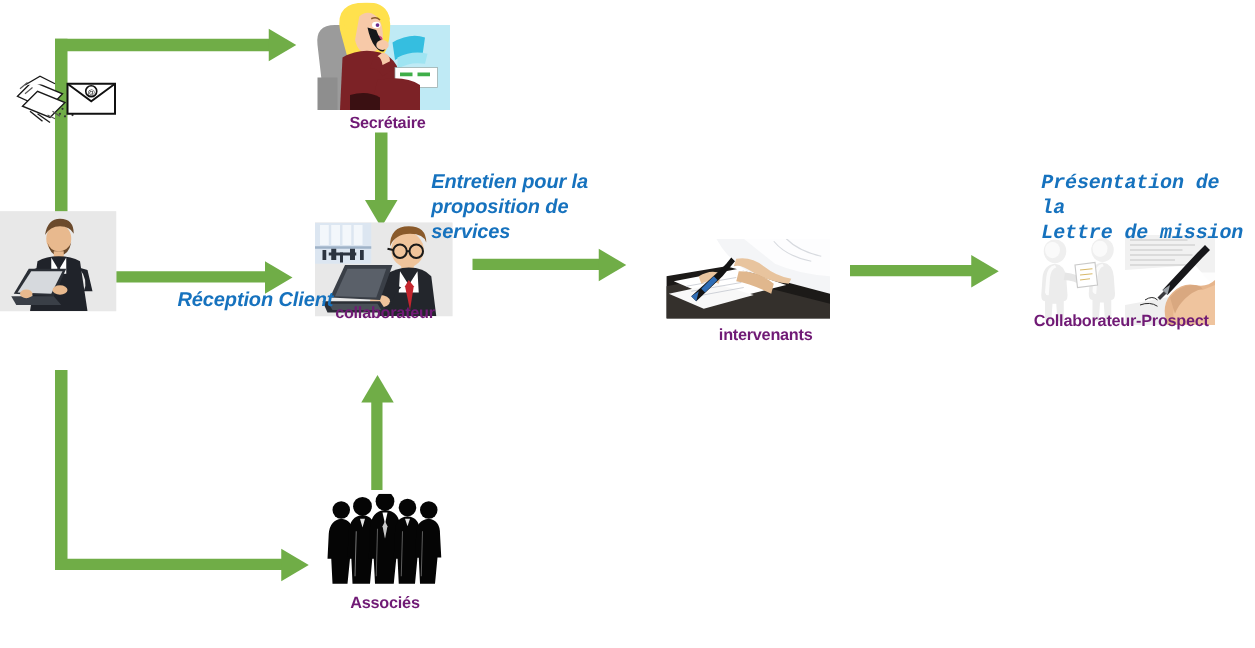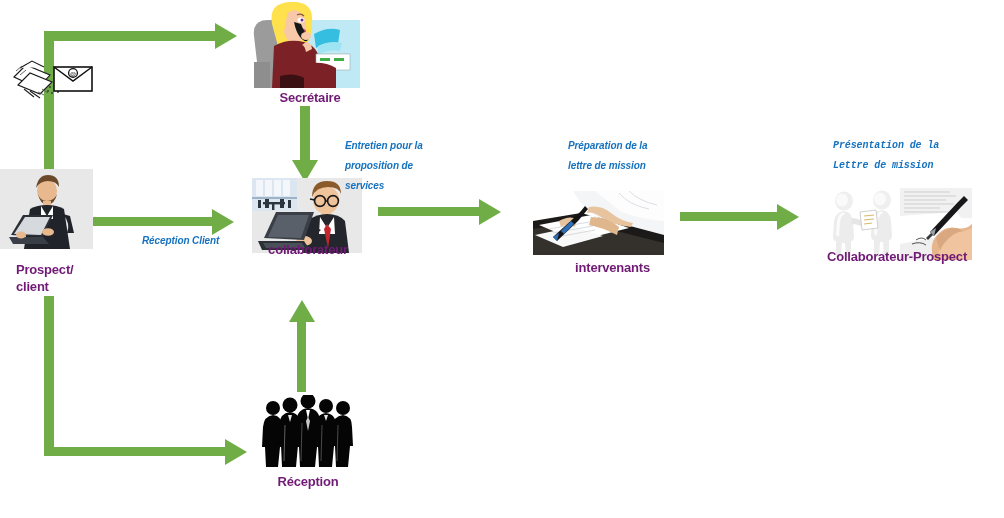--- a/index.html
+++ b/index.html
@@ -28,21 +28,21 @@
     color: #701a75;
     line-height: 17px;
     white-space: pre-line;
     letter-spacing: -0.2px;
   }
   .flow-label {
     position: absolute;
     font-family: "Liberation Sans", sans-serif;
     font-weight: bold;
     font-style: italic;
-    font-size: 10px;
+    font-size: 16px;
     color: #1672BE;
     line-height: 20px;
     white-space: pre-line;
     letter-spacing: -0.1px;
   }
 
   
   .gbar { position: absolute; background: #70AD47; }
   .garrow-r {
     position: absolute;
@@ -172,22 +172,20 @@
       <g transform="translate(9,44)">
         <path d="M2,22 L14,2 L44,2 L34,24 Z" fill="#2B2F36"></path>
         <path d="M5,21 L16,4 L41,4 L32,22 Z" fill="#D6D9DD"></path>
         <path d="M0,24 L34,24 L40,31 L4,31 Z" fill="#3A3F47"></path>
       </g>
 
       <ellipse cx="21" cy="66" rx="5" ry="3.5" fill="#E8B98E"></ellipse>
       <ellipse cx="48" cy="63" rx="6" ry="3.8" fill="#E8B98E"></ellipse>
     </svg>
   </div>
-  <div class="node-label" style="left:16px; top:261px; width:110px;">Prospect/
-client</div>
 
   <div class="pic" style="left:250px; top:2px; width:112px; height:88px;">
     <svg width="112" height="88" viewBox="0 0 112 88">
 
       <rect x="56" y="18" width="54" height="68" fill="#BFEAF5"></rect>
 
       <path d="M4,34 q-2,-16 14,-16 L34,18 L34,86 L10,86 Z" fill="#9B9B9B"></path>
       <rect x="4" y="60" width="16" height="26" fill="#8E8E8E"></rect>
 
       <path d="M22,22 q-4,-22 20,-22 q22,0 20,22 q-1,18 -8,22 L28,44 Z" fill="#FFE14D"></path>
@@ -303,21 +301,21 @@
       <path d="M50,22 L52,26 L50,36 L48,26 Z" fill="#C9C9C9"></path>
       <path d="M30,20 L32,27 L34,20 Z" fill="#E4E4E4"></path>
       <path d="M66,20 L68,26 L70,20 Z" fill="#E4E4E4"></path>
 
       <path d="M27,30 L26,66" stroke="#FFFFFF" stroke-width="0.8" fill="none" opacity="0.45"></path>
       <path d="M44,28 L43,66" stroke="#FFFFFF" stroke-width="0.8" fill="none" opacity="0.35"></path>
       <path d="M64,30 L63,66" stroke="#FFFFFF" stroke-width="0.8" fill="none" opacity="0.35"></path>
       <path d="M80,30 L79,66" stroke="#FFFFFF" stroke-width="0.8" fill="none" opacity="0.35"></path>
     </svg>
   </div>
-  <div class="node-label" style="left:252px; top:473px; width:112px; text-align:center;">Réception</div>
+  <div class="node-label" style="left:252px; top:473px; width:112px; text-align:center;">Associés</div>
 
   <div class="pic" style="left:533px; top:191px; width:131px; height:64px;">
     <svg width="131" height="64" viewBox="0 0 131 64">
       <rect width="131" height="64" fill="#FFFFFF"></rect>
 
       <path d="M40,0 L131,0 L131,44 q-30,-4 -54,-12 Q52,22 40,0 Z" fill="#F4F5F7"></path>
       <path d="M62,0 L131,0 L131,30 q-26,-2 -44,-10 Z" fill="#FDFDFE"></path>
       <g stroke="#D7DADF" stroke-width="0.9" fill="none">
         <path d="M86,2 q10,12 30,16"></path>
         <path d="M96,0 q10,10 28,14"></path>
@@ -409,19 +407,17 @@
     </svg>
   </div>
   <div class="node-label" style="left:790px; top:248px; width:214px; text-align:center;">Collaborateur-Prospect</div>
 
   <div class="flow-label" style="left:97px; top:231px;margin-left:45px;">Réception Client</div>
 
   <div class="flow-label" style="left:345px; top:136px;">Entretien pour la
 proposition de
 services</div>
 
-  <div class="flow-label" style="left:568px; top:136px;">Préparation de la
-lettre de mission</div>
 
   <div class="flow-label" style="left:833px; top:136px;font-family:Liberation Mono, monospace;">Présentation de la
 Lettre de mission</div>
 
 </div>
 
 </body></html>

